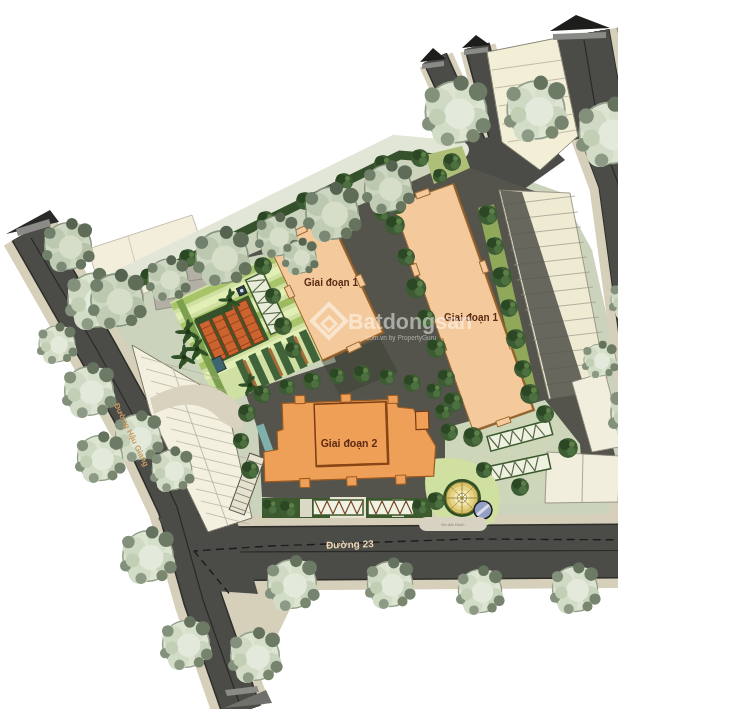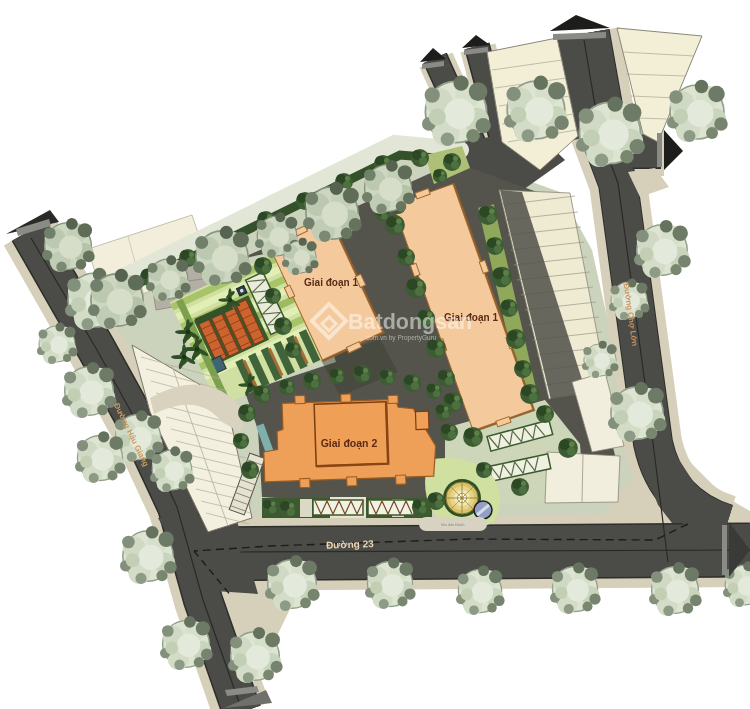--- a/index.html
+++ b/index.html
@@ -1,16 +1,16 @@
 <!DOCTYPE html>
 <html><head>
 <meta charset="utf-8">
 <style>
 html,body{margin:0;padding:0;background:#fff;}
-#wrap{width:750px;height:709px;position:relative;overflow:hidden;background:#fff;
+#wrap{width:618px;height:709px;position:relative;overflow:hidden;background:#fff;
 font-family:"Liberation Sans", sans-serif;}
 svg{display:block}
 .blbl{font-family:"Liberation Sans",sans-serif;font-weight:bold;fill:#5c2b16;}
 .rlbl{font-family:"Liberation Sans",sans-serif;font-weight:bold;}
 </style>
 </head>
 <body>
 <div id="wrap">
 <svg width="750" height="709" viewBox="0 0 750 709">
 <defs>

